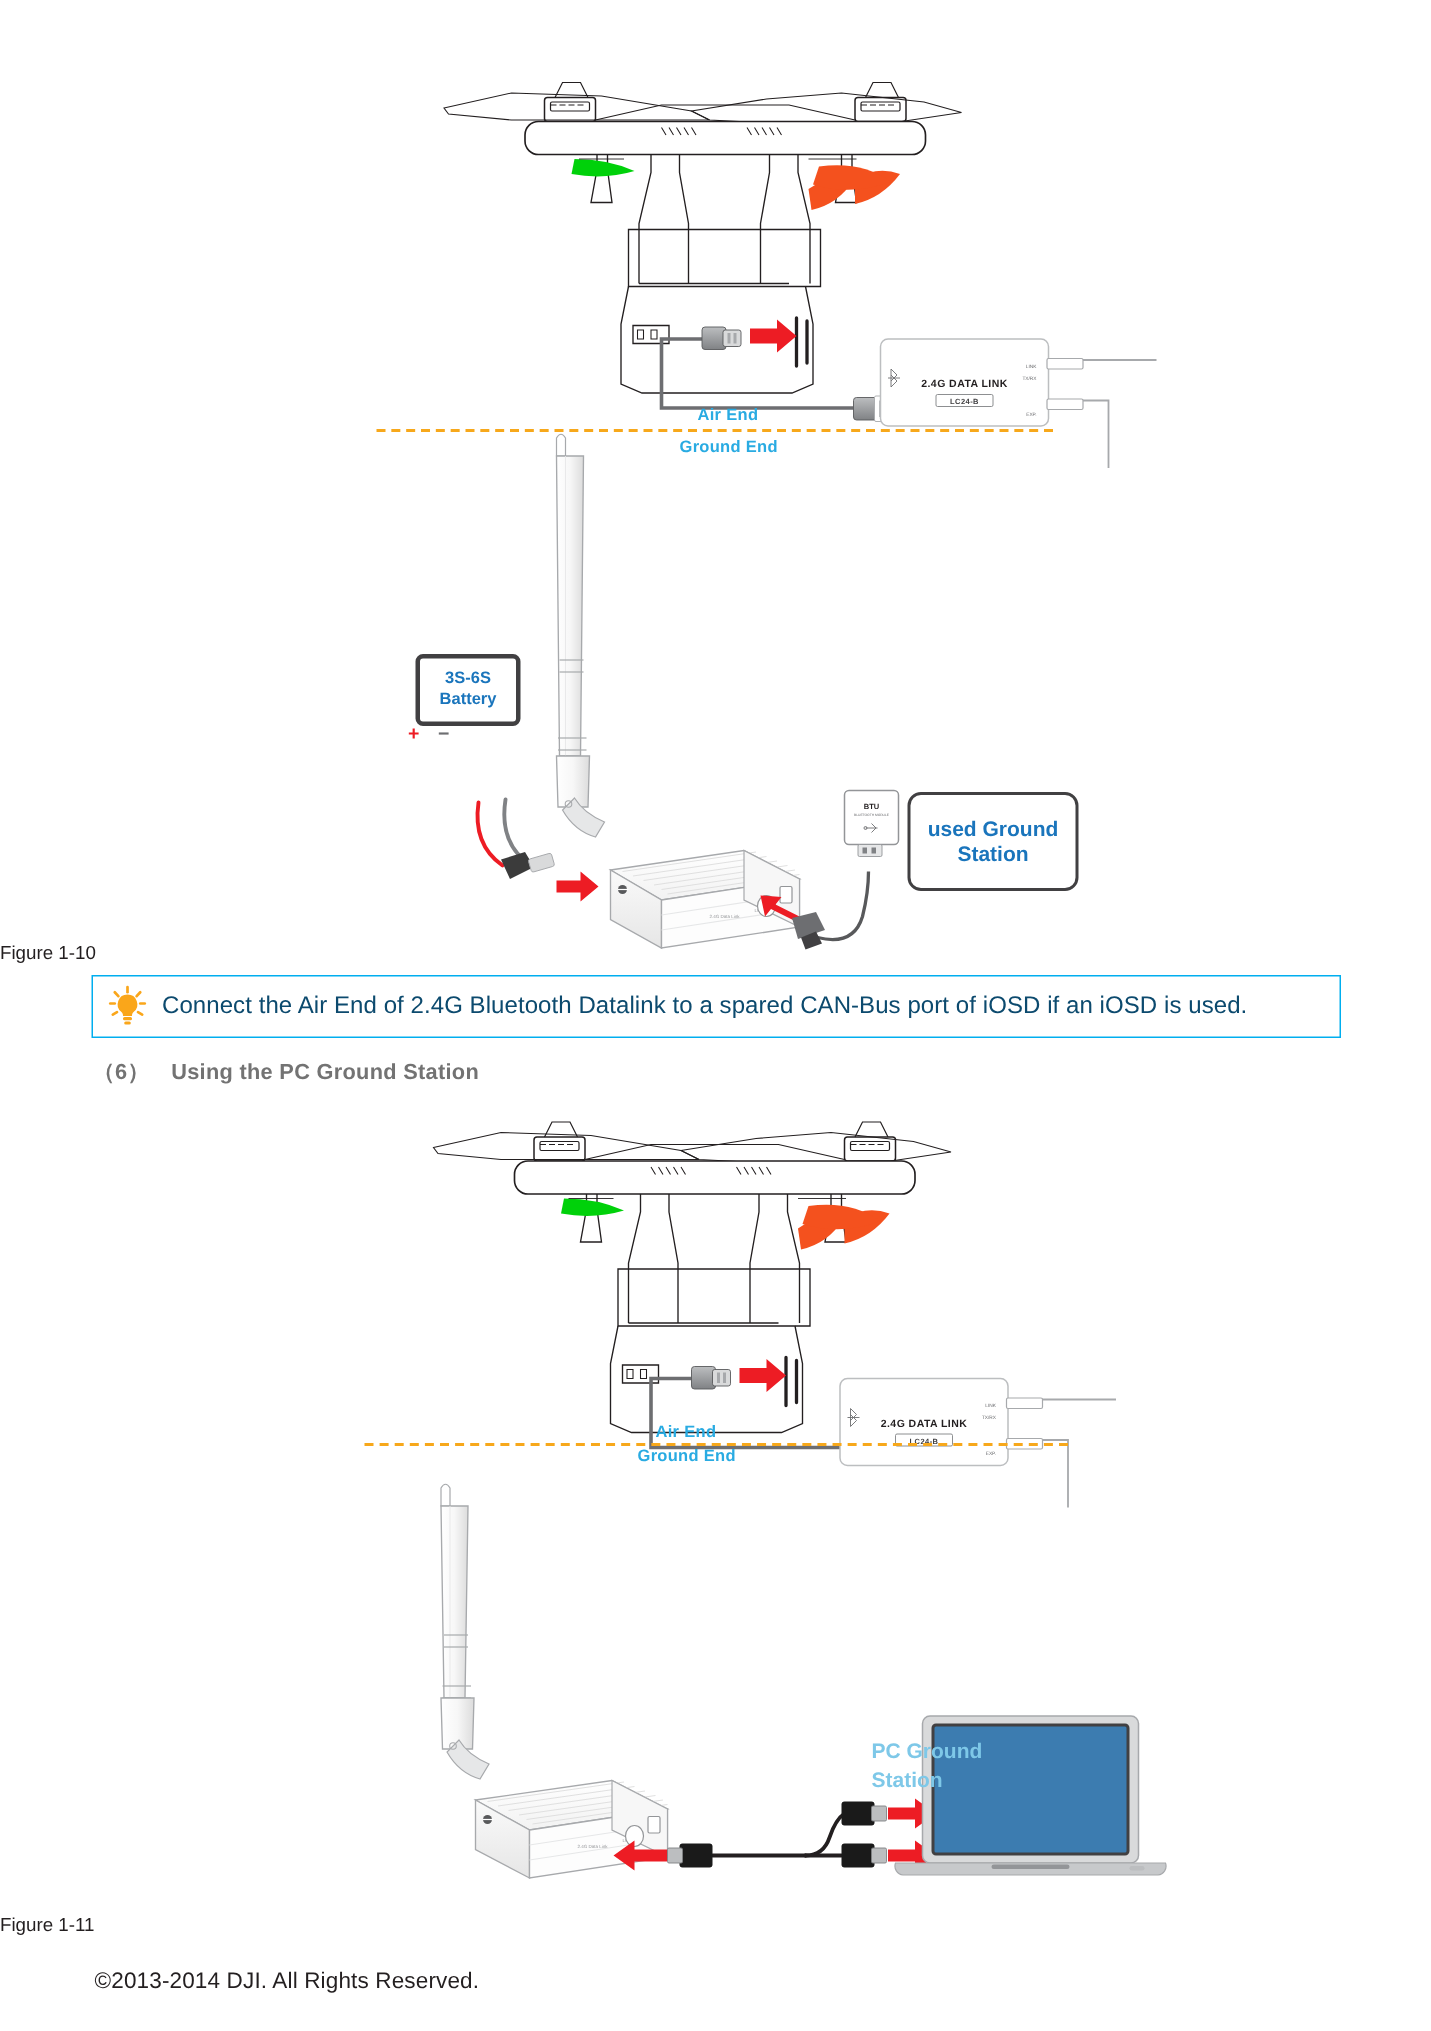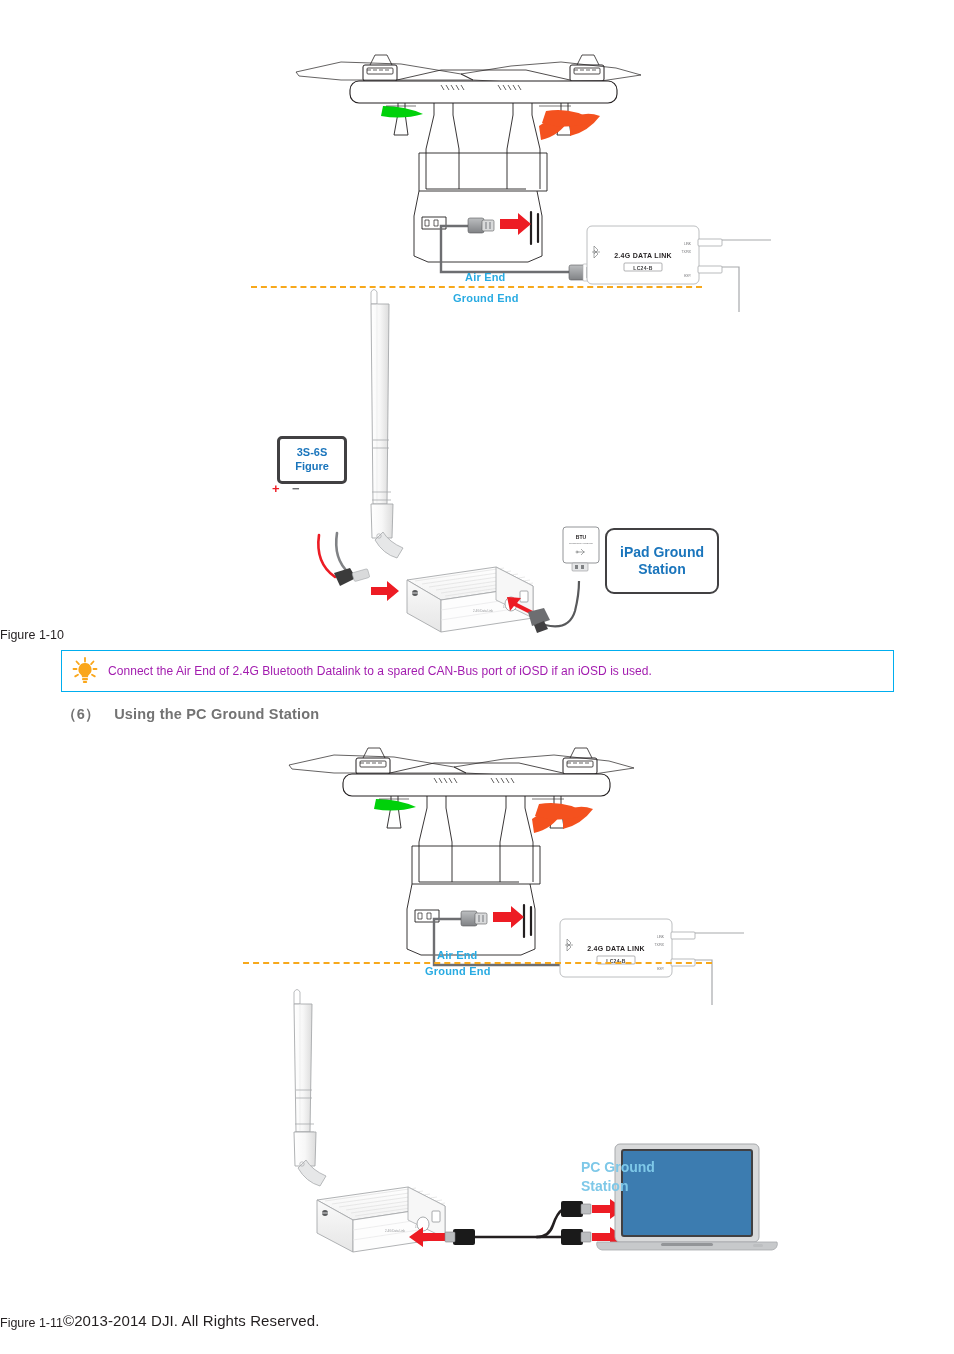--- a/index.html
+++ b/index.html
@@ -26,21 +26,21 @@
   }
   .callout.small{font-size:11px;border-radius:5px;border-width:3px;}
   .callout.big{font-size:14px;}
 
   
   .notebox{
     position:absolute;left:61px;top:650px;width:831px;height:40px;
     border:1.5px solid #00aeef;background:#fff;display:flex;align-items:center;
   }
   .bulb{width:46px;display:flex;align-items:center;justify-content:center;}
-  .notetext{font-size:12px;color:#a21caf;letter-spacing:.05px;}
+  .notetext{font-size:16px;color:#0c4a6e;letter-spacing:.05px;}
 
   .section-head{
     position:absolute;left:62px;top:705px;font-size:14.5px;font-weight:bold;color:#737373;
     letter-spacing:.2px;
   }
   .section-head .num{font-weight:bold;}
 
   .figcap{
     position:absolute;width:954px;text-align:left;font-size:12.5px;color:#231f20;
   }
@@ -265,29 +265,29 @@
       </g>
     </svg>
 
     <div class="lbl-airend" style="left:465px;top:231px;">Air End</div>
     <div class="divider" style="left:251px;top:246px;width:451px;"></div>
     <div class="lbl-groundend" style="left:453px;top:252px;">Ground End</div>
 
     <div class="callout small" style="left:261px;top:396px;width:64px;height:42px;">
       <div>
         <div>3S-6S</div>
-        <div>Figure</div>
+        <div>Battery</div>
       </div>
     </div>
     <div class="sign" style="position:absolute;left:272px;top:441px;color:#ed1c24;">+</div>
     <div class="sign" style="position:absolute;left:292px;top:441px;color:#6d6e71;">−</div>
 
     <div class="callout big" style="left:589px;top:488px;width:110px;height:62px;">
       <div>
-        <div>iPad Ground</div>
+        <div>used Ground</div>
         <div>Station</div>
       </div>
     </div>
   </div>
 
   <div class="figcap" style="top:628px;">Figure 1-10</div>
 
   <div class="notebox">
     <div class="bulb">
       <svg width="26" height="28" viewBox="0 0 26 28">
@@ -474,17 +474,17 @@
     <div class="lbl-airend" style="left:437px;top:209px;">Air End</div>
     <div class="divider" style="left:243px;top:222px;width:469px;"></div>
     <div class="lbl-groundend" style="left:425px;top:225px;">Ground End</div>
 
     <div style="position:absolute;left:581px;top:418px;width:130px;color:#7ec8e8;font-weight:bold;font-size:14px;line-height:1.35;">
       <div>PC Ground</div>
       <div>Station</div>
     </div>
   </div>
 
-  <div class="figcap" style="top:1276px;margin-top:40px;">Figure 1-11</div>
+  <div class="figcap" style="top:1276px;">Figure 1-11</div>
 
   <div class="footer">©2013-2014 DJI. All Rights Reserved.</div>
 
 </div>
 
 </body></html>

